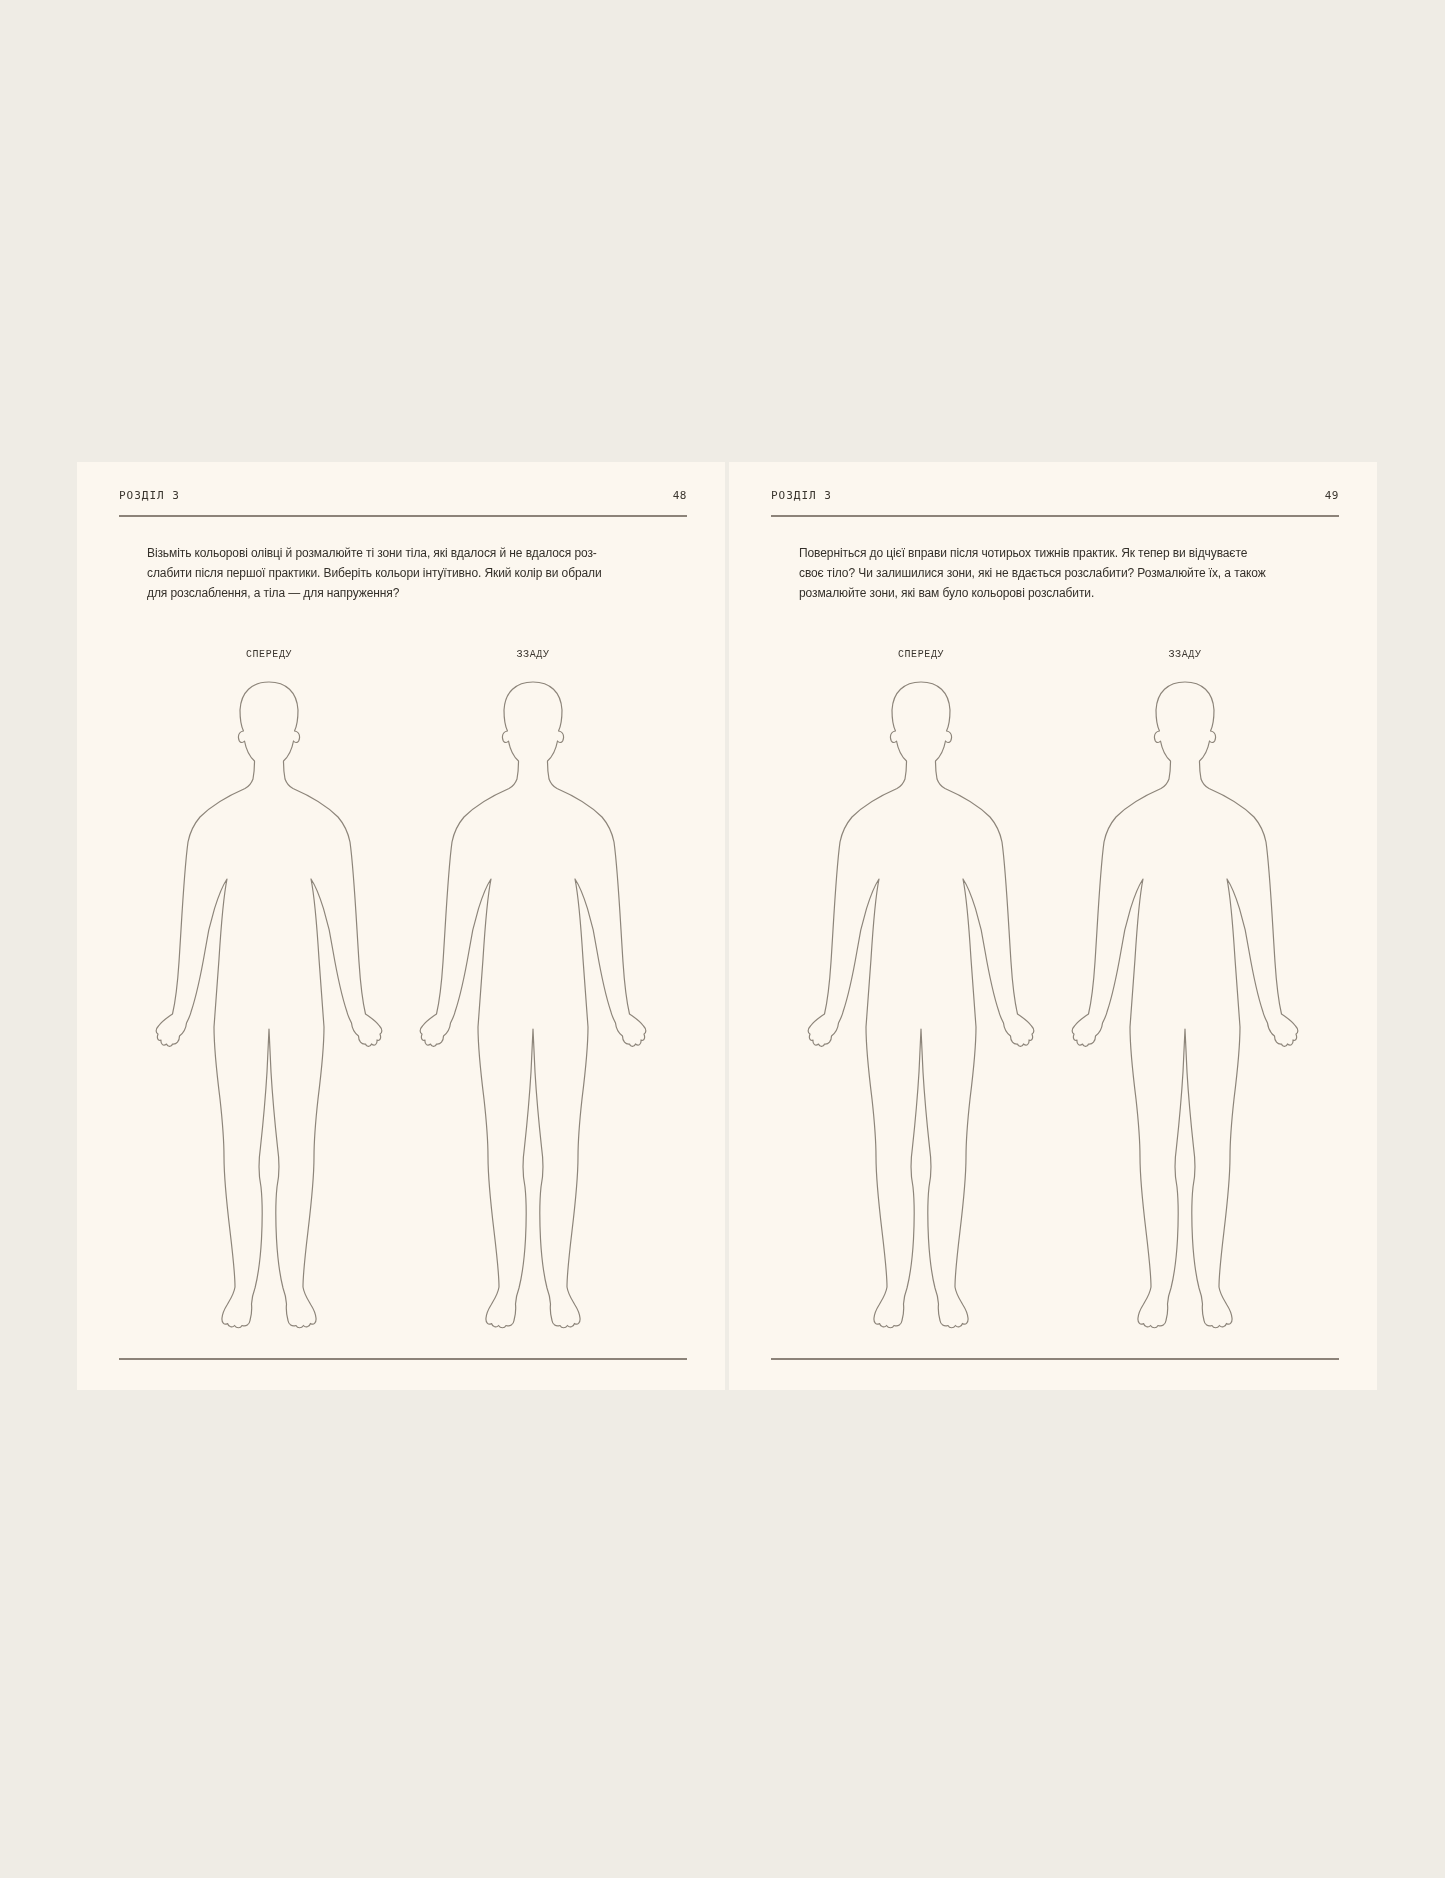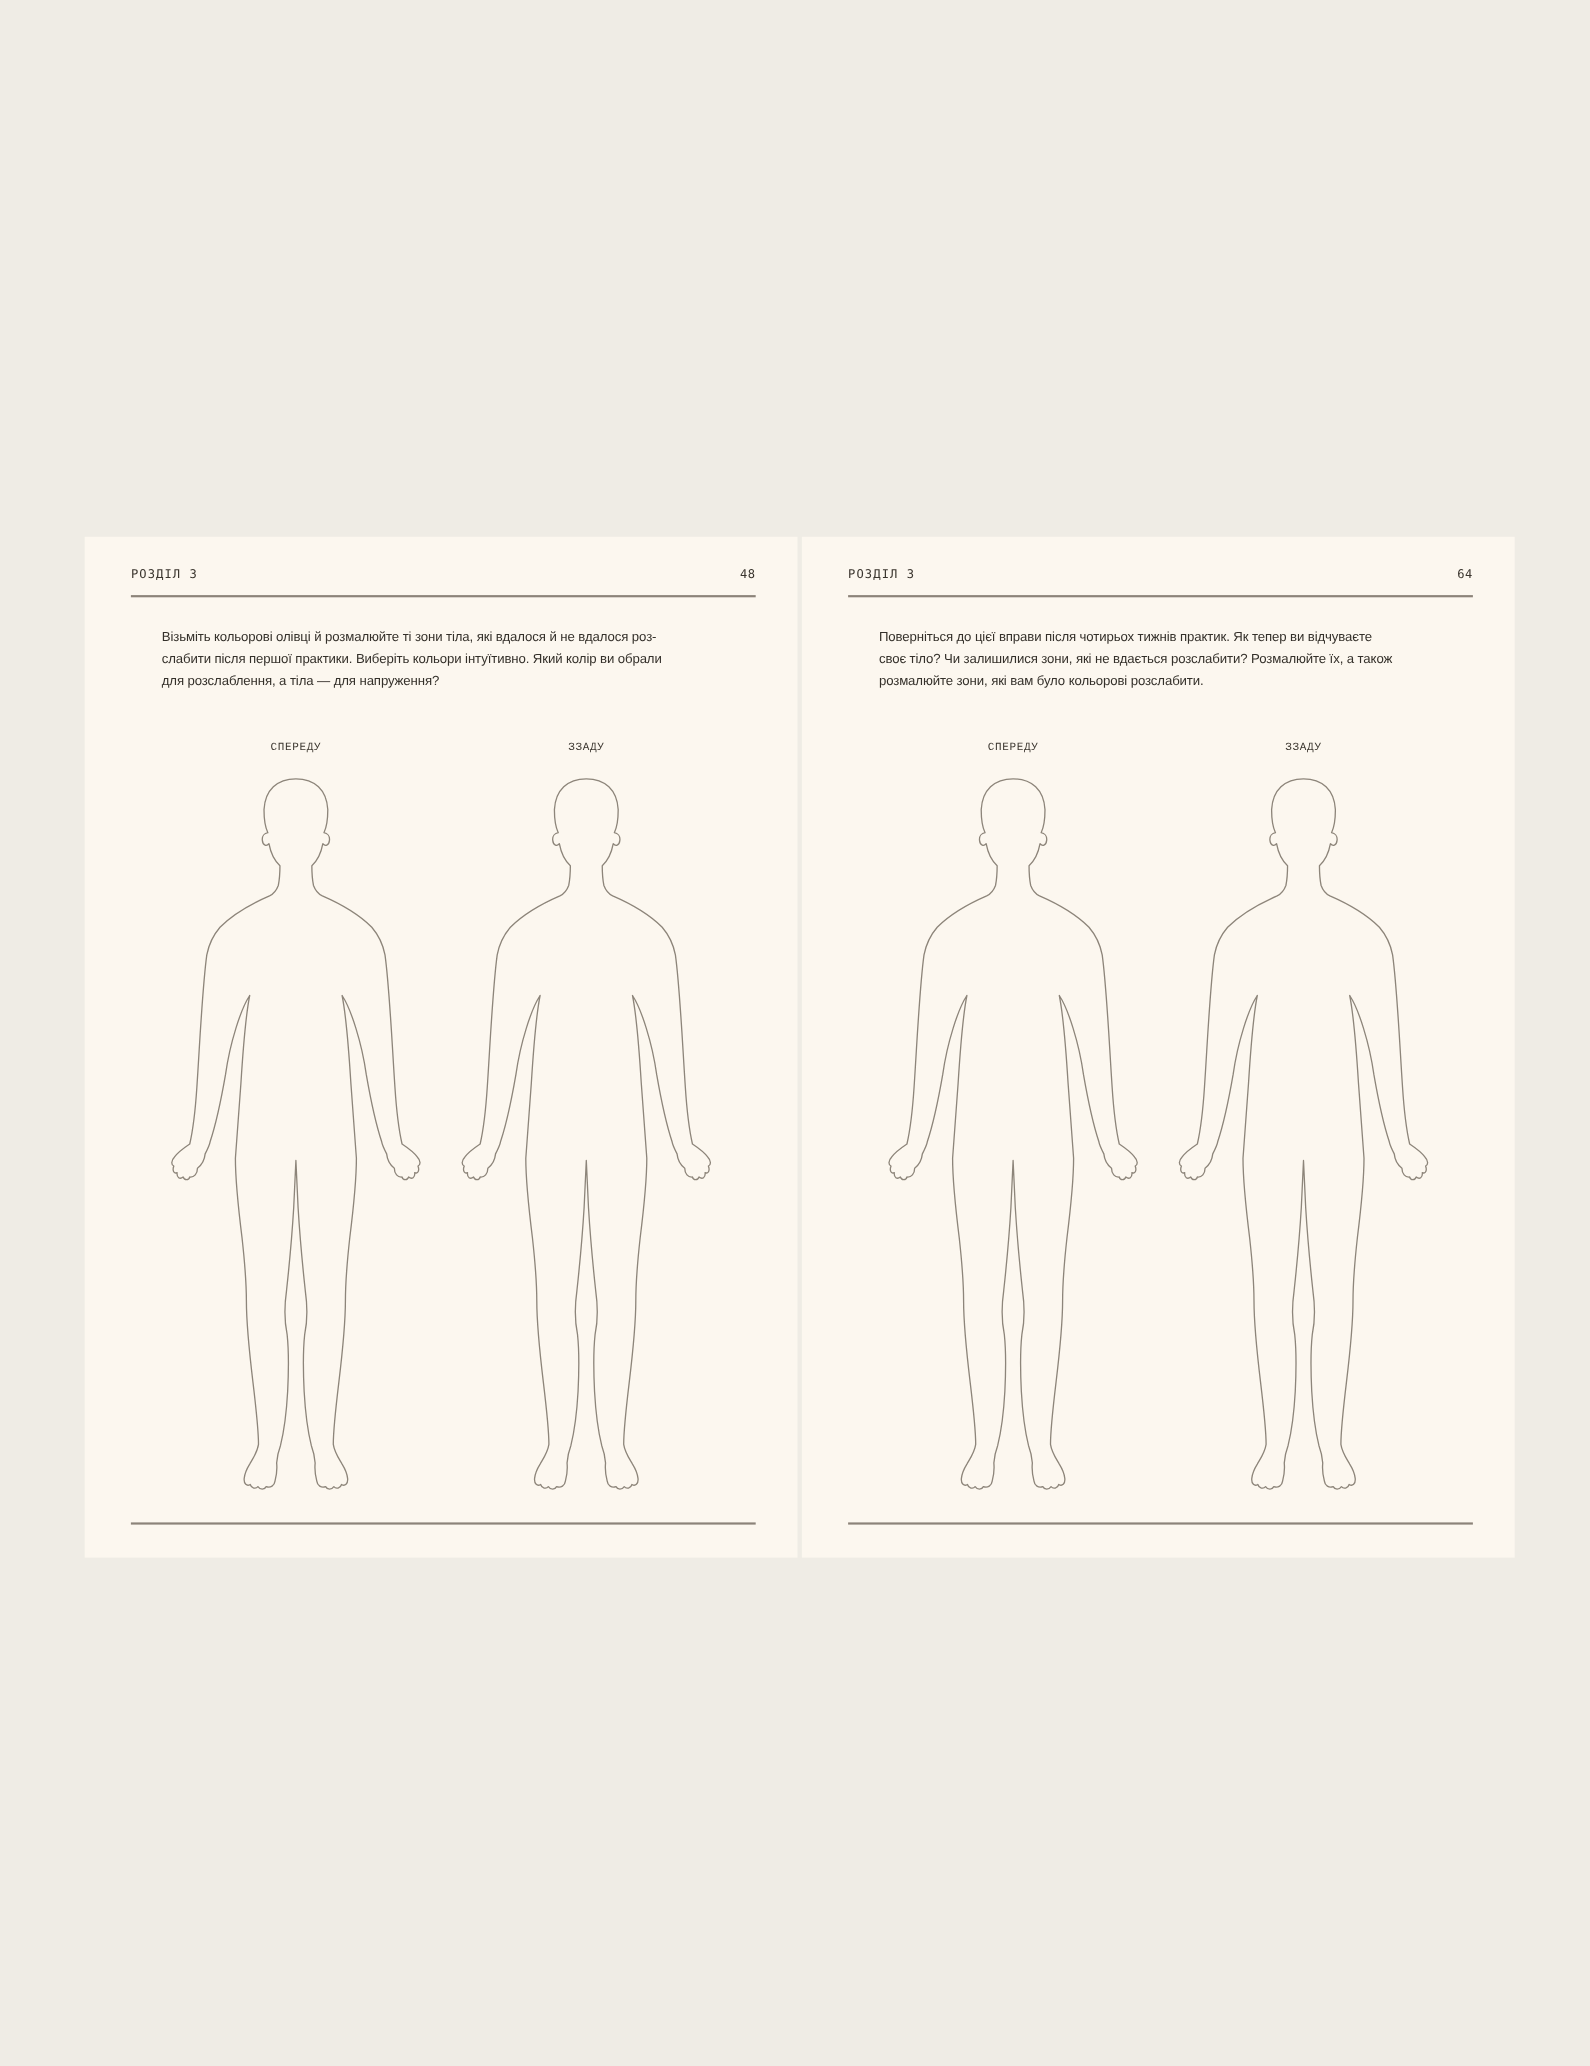--- a/index.html
+++ b/index.html
@@ -3,21 +3,21 @@
 <meta charset="utf-8">
 <style>
   html,body{margin:0;padding:0;}
   body{
     width:1445px;height:1878px;position:relative;overflow:hidden;
     background:var(--bg,#EFECE5);
     font-family:"Liberation Sans", sans-serif;
   }
   .spread{position:absolute;inset:0;}
   .page{
-    position:absolute;top:488px;width:648px;height:928px;
+    position:absolute;top:462px;width:648px;height:928px;
     background:var(--page-bg,#FCF7EF);
   }
   .page.left{left:77px;}
   .page.right{left:729px;}
   .chapter{
     position:absolute;top:505px;left:42px;
     font-family:"DejaVu Sans Mono","Liberation Mono",monospace;
     font-size:11px;letter-spacing:1px;color:var(--mono,#3A352E);
   }
   .chapter{position:absolute;} 
@@ -90,21 +90,21 @@
       <svg class="body-svg" viewBox="0 0 240 650">
           <use href="#body-outline"></use>
         </svg>
     </div>
 
     <div class="footer-rule"></div>
   </div>
 
   <div class="page right">
     <div class="chapter">РОЗДІЛ 3</div>
-    <div class="pagenum">64</div>
+    <div class="pagenum">49</div>
     <div class="header-rule"></div>
     <div class="paragraph">
       <div class="pline">Поверніться до цієї вправи після чотирьох тижнів практик. Як тепер ви відчуваєте</div>
       <div class="pline">своє тіло? Чи залишилися зони, які не вдається розслабити? Розмалюйте їх, а також</div>
       <div class="pline">розмалюйте зони, які вам було кольорові розслабити.</div>
     </div>
 
     <div class="figure front">
       <span class="figure-label">СПЕРЕДУ</span>
       <svg class="body-svg" viewBox="0 0 240 650">

